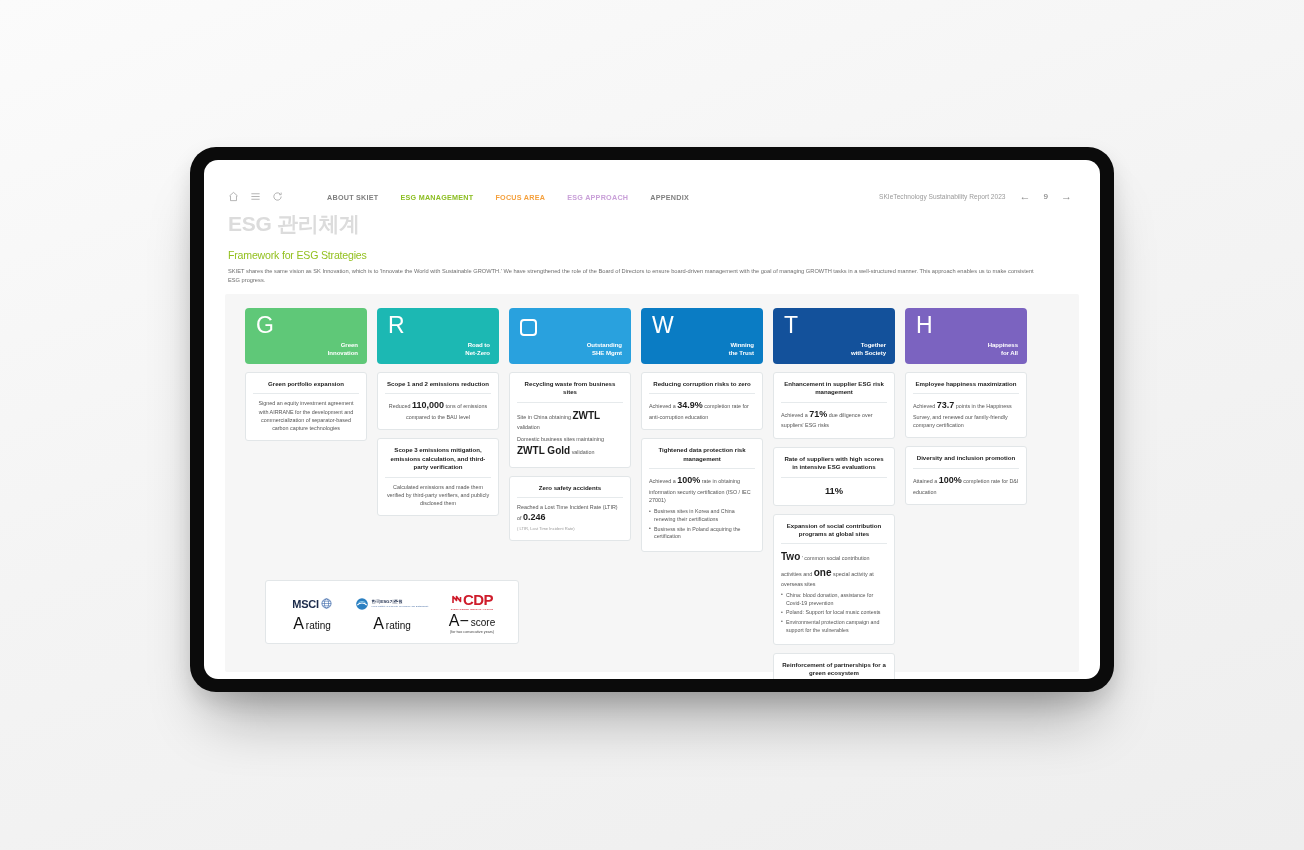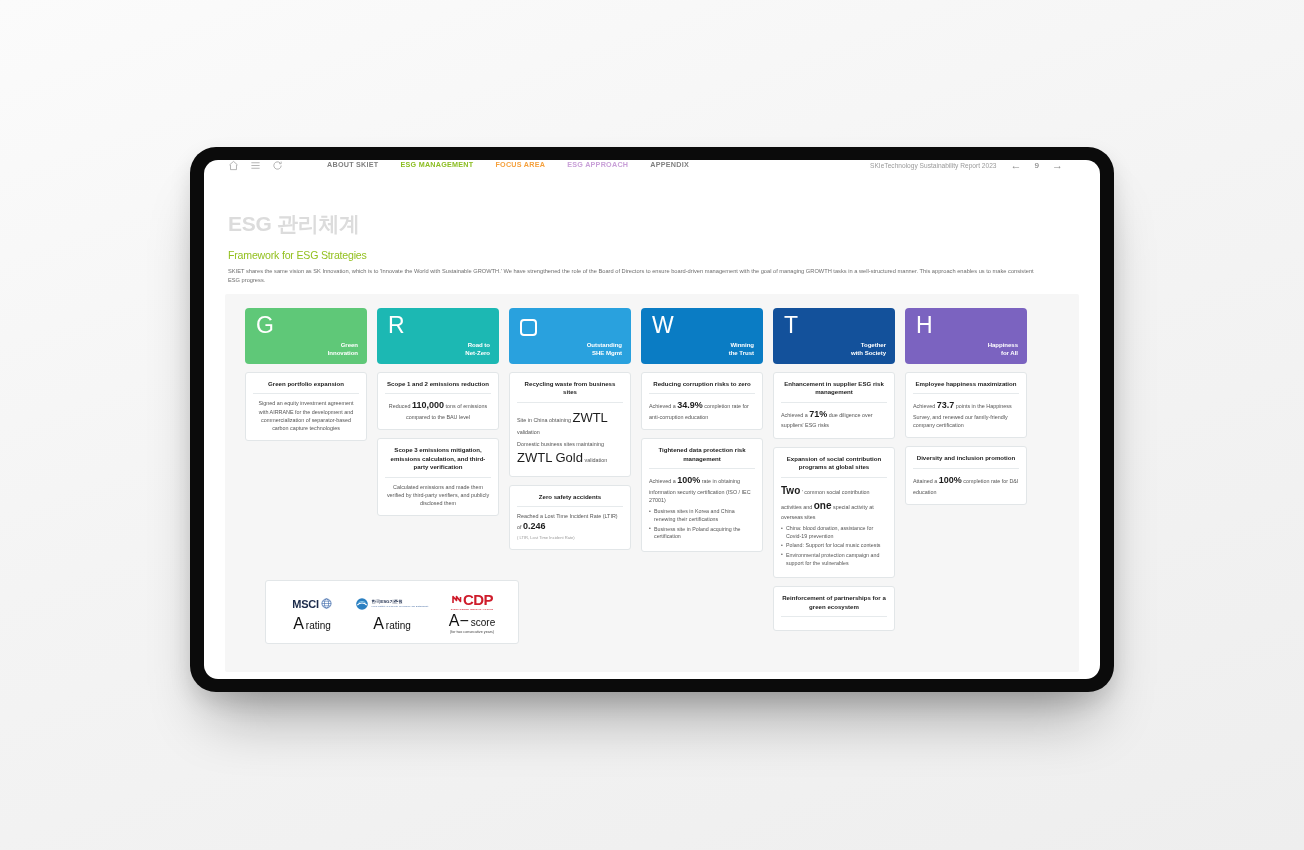--- a/index.html
+++ b/index.html
@@ -33,22 +33,22 @@
   }
   .page {
     position: relative;
     width: 896px; height: 519px;
     padding: 0;
   }
 
   
   .topnav {
     position: absolute; left: 0; top: 0; right: 0; height: 42px;
-    display: flex; align-items: flex-start;
-    padding: 0 37px 0 24px;
+    display: flex; align-items: flex-end;
+    padding: 0 28px 0 24px;
   }
   .nav-icons { display: flex; align-items: center; gap: 11px; }
   .nav-icons svg { display: block; }
   .nav-links {
     display: flex; align-items: center; gap: 22px;
     margin-left: 44px;
   }
   .nav-link {
     font-size: 7.2px; letter-spacing: 0.25px;
     color: #7f7f7f; font-weight: 600;
@@ -125,21 +125,21 @@
     text-align: center; line-height: 1.38;
     padding-bottom: 5px; margin-bottom: 5px;
     border-bottom: 0.7px solid #e6eaec;
   }
   .card-body {
     font-size: 5.4px; color: #555; line-height: 1.52;
   }
   .center { text-align: center; }
   .big { font-size: 9px; font-weight: 700; color: #1c1c1c; }
   .big-lg { font-size: 10px; font-weight: 700; color: #1c1c1c; }
-  .mid { font-size: 13px; font-weight: 400; color: #1c1c1c; }
+  .mid { font-size: 10px; font-weight: 700; color: #1c1c1c; }
   .stat-only { text-align: center; font-size: 9.4px; font-weight: 700; color: #1c1c1c; padding: 2px 0 1px; }
   .tiny { font-size: 4.1px; color: #9b9b9b; display: block; margin-top: 1px; }
   ul.bullets { list-style: none; margin-top: 4px; }
   ul.bullets li {
     font-size: 5.3px; color: #555; line-height: 1.5;
     padding-left: 5px; position: relative; margin-bottom: 1.5px;
   }
   ul.bullets li::before {
     content: "•"; position: absolute; left: 0; top: -0.5px; font-size: 5px; color: #555;
   }
@@ -327,20 +327,24 @@
               </div>
               <div class="card">
                 <div class="card-title">Enhancement in supplier ESG risk management</div>
                 <div class="card-body">
                   <span>Achieved a</span>
                   <span class="big">71%</span>
                   <span>due diligence over suppliers' ESG risks</span>
                 </div>
               </div>
               <div class="card">
+                <div class="card-title">Rate of suppliers with high scores in intensive ESG evaluations</div>
+                <div class="stat-only">11%</div>
+              </div>
+              <div class="card">
                 <div class="card-title">Expansion of social contribution programs at global sites</div>
                 <div class="card-body">
                   <span class="big-lg">Two</span>
                   <span>' common social contribution activities and</span>
                   <span class="big-lg">one</span>
                   <span>special activity at overseas sites</span>
                 </div>
                 <ul class="bullets">
                   <li>China: blood donation, assistance for Covid-19 prevention</li>
                   <li>Poland: Support for local music contests</li>

